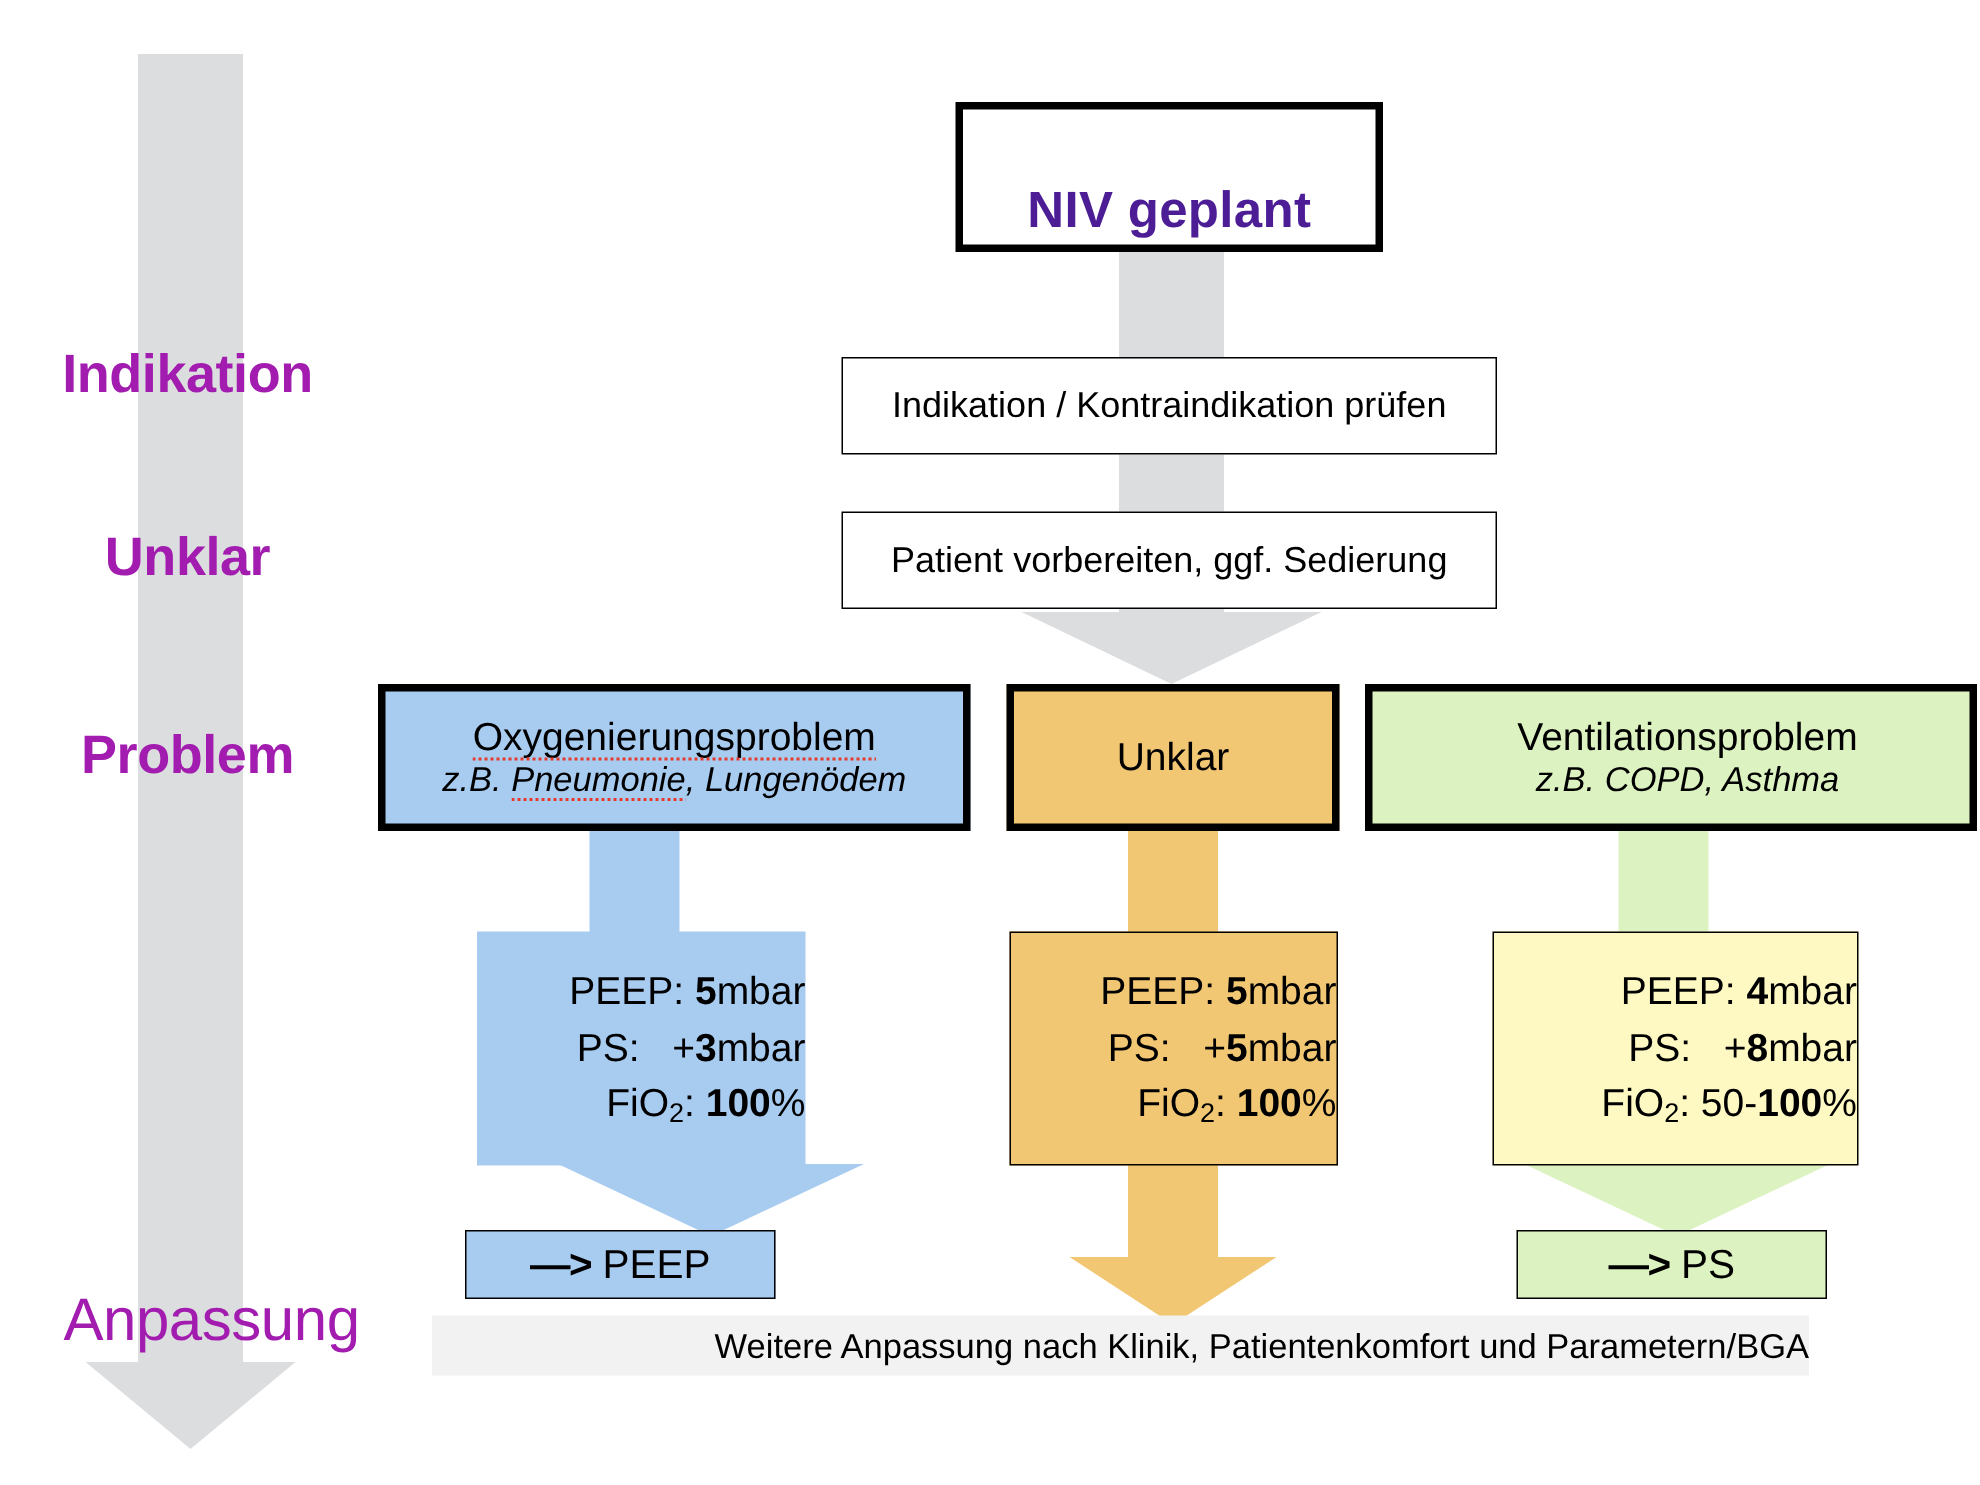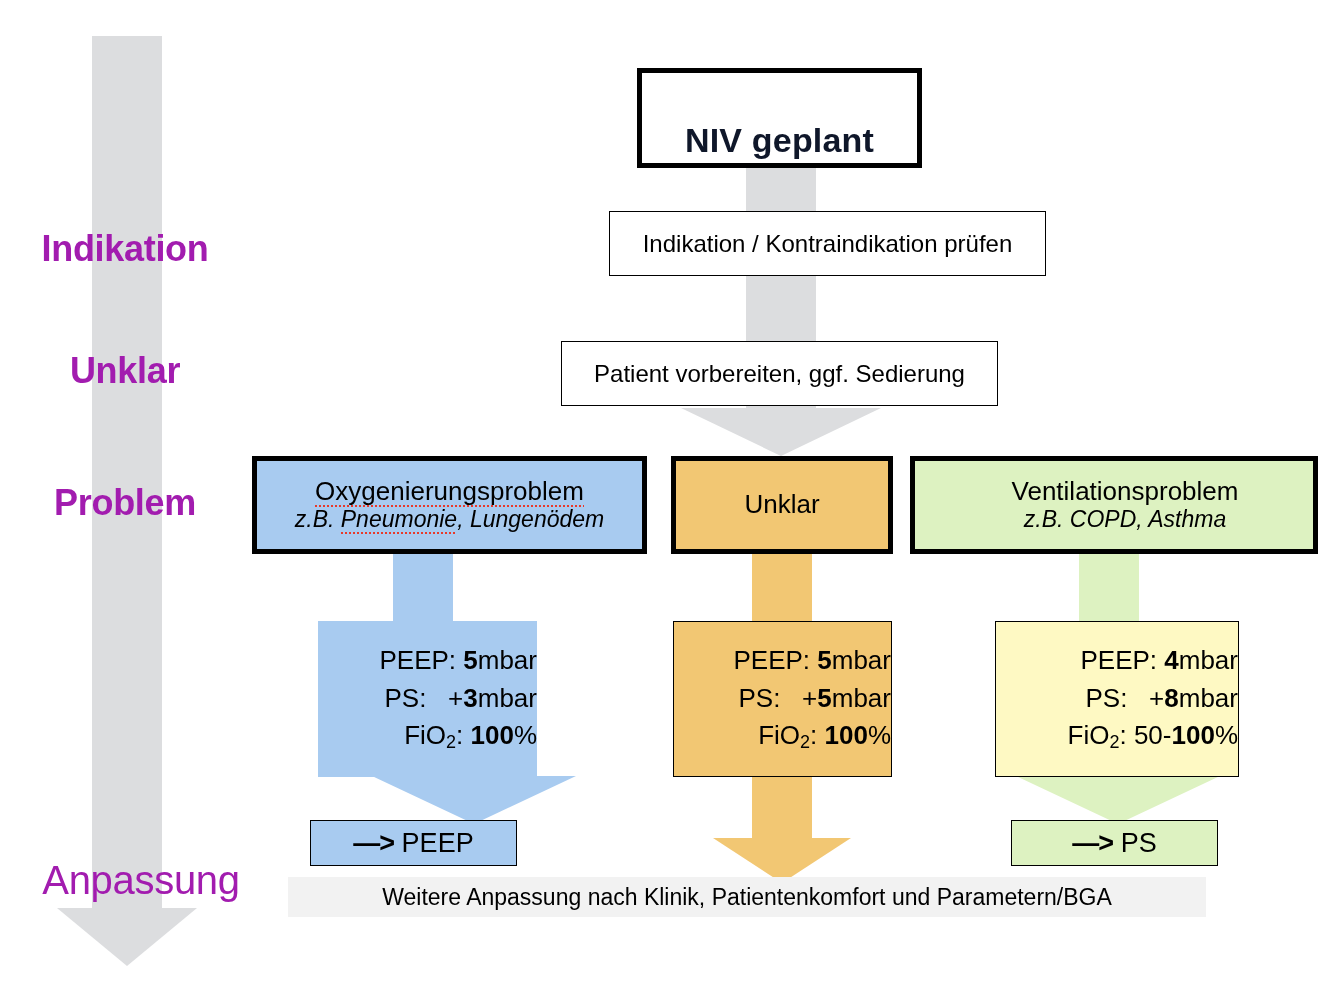--- a/index.html
+++ b/index.html
@@ -56,32 +56,32 @@
   .box-sub{font-size:23px;font-style:italic;line-height:1.15;}
 
   .thick{border:5px solid #000;}
   .thin{border:1.6px solid #000;}
   .noborder{border:none;}
 
   .start-box{
     left:637px; top:68px; width:285px; height:100px;
   }
   .start-box .txt{
-    color:#0f172a;
+    color:#4c1d95;
     font-weight:bold;
     font-size:34px;
     letter-spacing:0.2px;
     margin-top:44px;
   }
 
   .step-box{
     left:561px; width:437px; height:65px;
     font-size:24px;
   }
-  .step-box.s1{top:211px;margin-left:48px;}
+  .step-box.s1{top:238px;}
   .step-box.s2{top:341px;}
 
   
   .prob{
     height:98px;
   }
   .prob.blue{left:252px; top:456px; width:395px; background:#a8cbf0;justify-content:center;}
   .prob.amber{left:671px; top:456px; width:222px; background:#f2c773;}
   .prob.green{left:910px; top:456px; width:408px; background:#ddf2c1;padding-left:22px;}
 
@@ -107,21 +107,21 @@
     font-size:27px;
   }
   .result .arr{font-weight:bold;letter-spacing:-1px;}
   .result.blue{left:310px; top:820px; width:207px; background:#a8cbf0;}
   .result.green{left:1011px; top:820px; width:207px; background:#ddf2c1;}
 
   
   .bottom-bar{
     left:288px; top:877px; width:918px; height:40px;
     background:#f2f2f2;
-    display:flex;align-items:center;justify-content:center;
+    display:flex;align-items:center;justify-content:flex-end;
     font-size:23px;
   }
 
   
   .shaft{position:absolute;}
   .tri{position:absolute;width:0;height:0;}
 
   .grey-shaft{background:#dcdddf;}
   .grey-tri{border-left:100px solid transparent;border-right:100px solid transparent;border-top:48px solid #dcdddf;}
 

